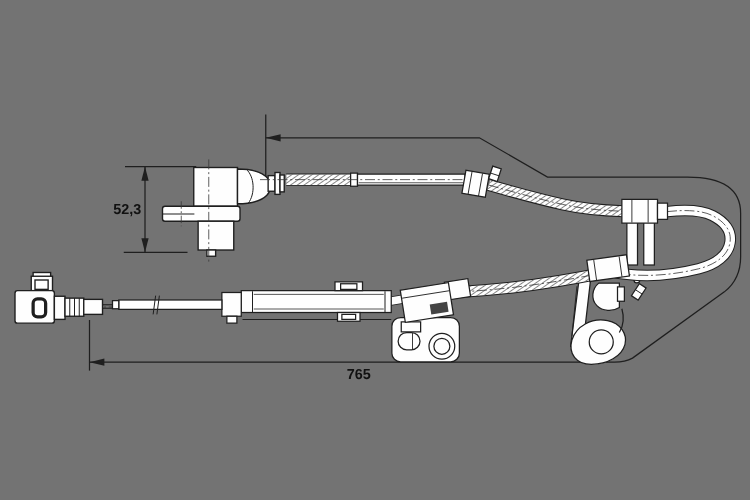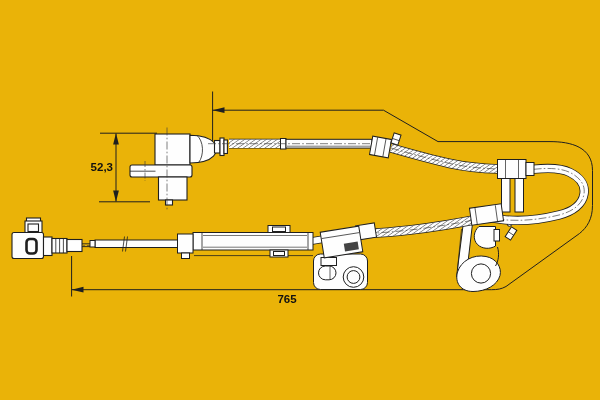--- a/index.html
+++ b/index.html
@@ -1,17 +1,17 @@
 <!DOCTYPE html>
 <html><head>
 <meta charset="utf-8">
 <style>
   html,body{margin:0;padding:0;background:#ffffff;}
   body{width:600px;height:400px;overflow:hidden;font-family:"Liberation Sans",sans-serif;}
-  .page{position:relative;width:600px;height:400px;background:#eab308;}
+  .page{position:relative;width:600px;height:400px;background:#737373;}
   svg{display:block;}
   text{font-family:"Liberation Sans","DejaVu Sans",sans-serif;font-weight:bold;fill:#111;}
 </style>
 </head>
 <body>
 
 <div class="page">
 <svg width="600" height="400" viewBox="0 0 600 400">
   <defs>
     <pattern id="hatch" width="3.1" height="3.1" patternUnits="userSpaceOnUse" patternTransform="rotate(55)">

